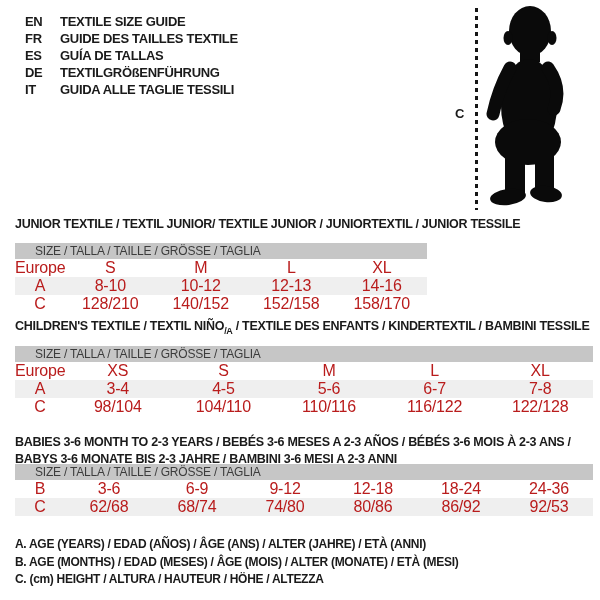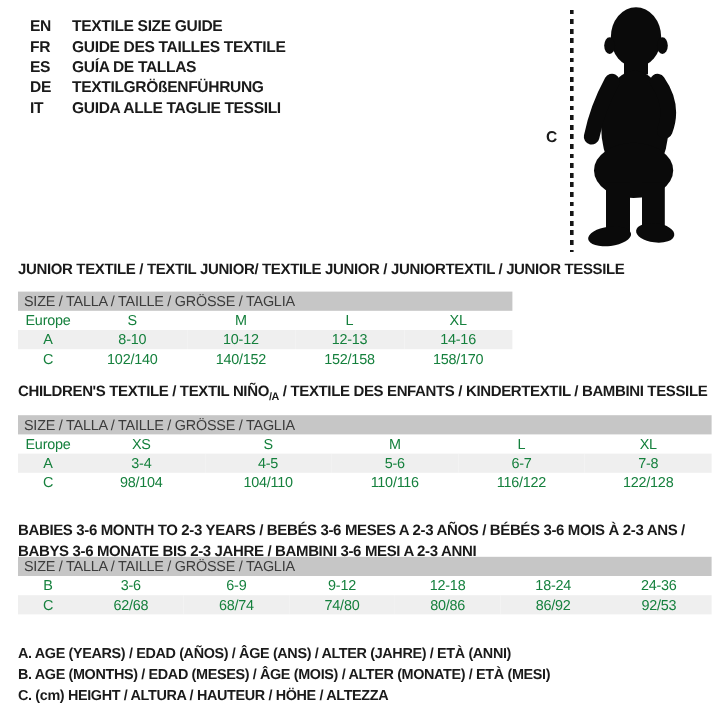--- a/index.html
+++ b/index.html
@@ -34,25 +34,25 @@
   .heading-children { left:15px; top:319px; }
   .heading-babies   { left:15px; top:434px; line-height:17px; }
 
   
   .table-wrap { left:15px; }
   .tw-junior   { top:243px; width:412px; }
   .tw-children { top:346px; width:578px; }
   .tw-babies   { top:464px; width:578px; }
   .table-header-bar {
     height:16px; line-height:16px; background:#c6c6c6; color:#3c3c3c;
-    font-size:12px; letter-spacing:-0.2px; padding-left:5px; white-space:nowrap;
+    font-size:12px; letter-spacing:-0.2px; padding-left:20px; white-space:nowrap;
   }
   table.size-table { border-collapse:collapse; table-layout:fixed; width:100%; }
   table.size-table td {
-    font-size:12px; color:#15803d; height:16px; padding:0;
+    font-size:16px; color:#b91c1c; height:16px; padding:0;
     text-align:center; letter-spacing:-0.2px; white-space:nowrap;
   }
   td.row-label { text-align:left; padding-left:5px; }
   col.label-col { width:50px; }
   tr.shaded { background:#efefef; }
 
   
   .footnotes { left:15px; top:536px; }
   .footnote {
     font-size:12px; font-weight:bold; letter-spacing:-0.3px;
@@ -127,21 +127,21 @@
     </tr>
     <tr class="shaded">
       <td class="row-label">A</td>
       <td>8-10</td>
       <td>10-12</td>
       <td>12-13</td>
       <td>14-16</td>
     </tr>
     <tr>
       <td class="row-label">C</td>
-      <td>102/140</td>
+      <td>128/210</td>
       <td>140/152</td>
       <td>152/158</td>
       <td>158/170</td>
     </tr>
   </tbody>
     </table>
 </div>
 
 <div class="abs section-heading heading-children"><span>CHILDREN'S TEXTILE / TEXTIL NIÑO</span><span class="sub">/A</span><span> / TEXTILE DES ENFANTS / KINDERTEXTIL / BAMBINI TESSILE</span></div>
 <div class="abs table-wrap tw-children">

